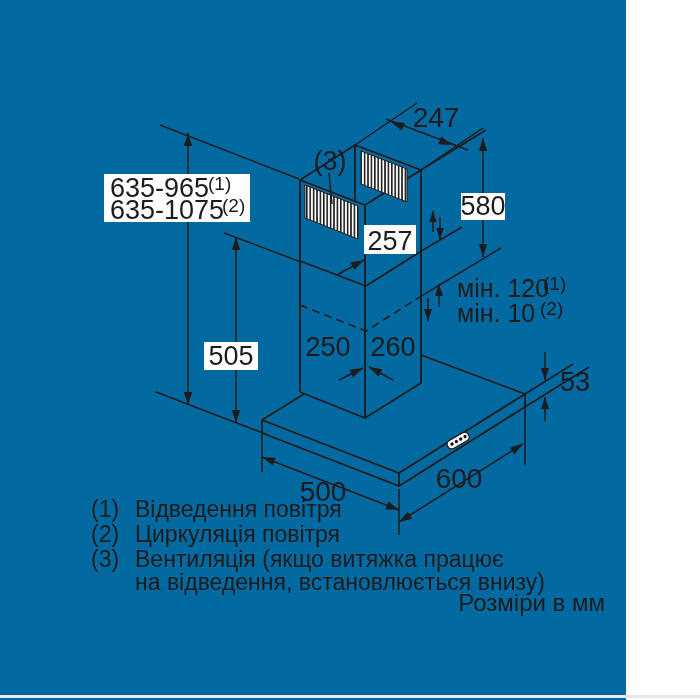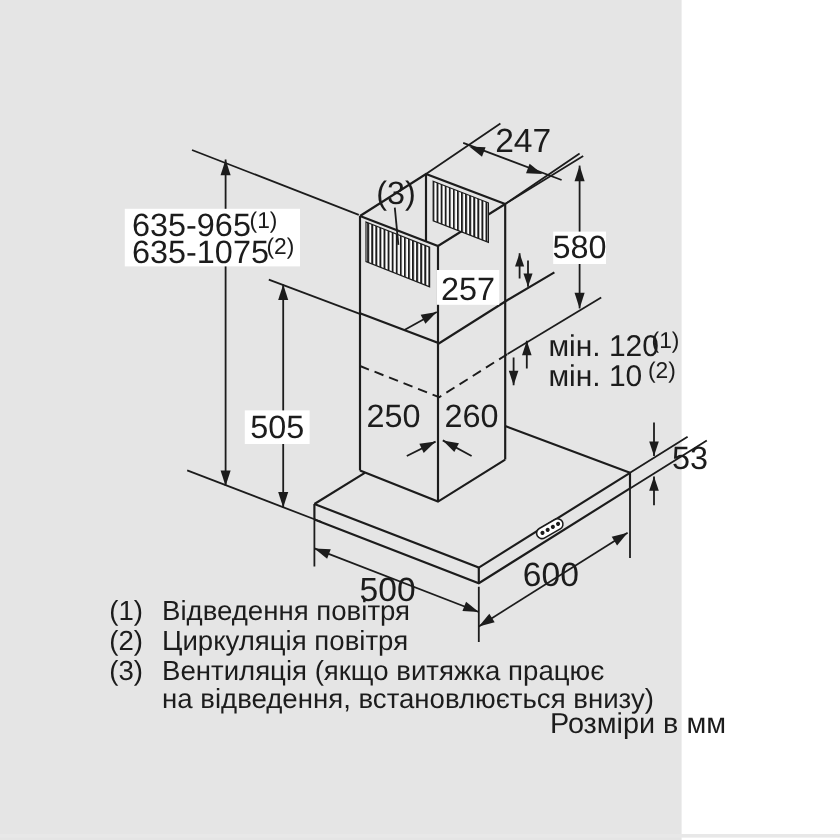--- a/index.html
+++ b/index.html
@@ -1,16 +1,16 @@
 <!DOCTYPE html>
 <html><head>
 <meta charset="utf-8">
 <style>
   html,body{margin:0;padding:0;background:#ffffff;width:700px;height:700px;overflow:hidden;}
-  .stage{position:relative;width:568px;height:700px;background:#e5e5e5;}
+  .stage{position:relative;width:626px;height:700px;background:#0369a1;}
   svg{position:absolute;left:0;top:0;}
   svg text{font-family:"Liberation Sans","DejaVu Sans",sans-serif;fill:#1c1c1c;}
   .obj{stroke:#1c1c1c;stroke-width:1.8;fill:none;stroke-linejoin:miter;}
   .dim{stroke:#1c1c1c;stroke-width:1.5;fill:none;}
   .dash{stroke:#1c1c1c;stroke-width:1.6;fill:none;stroke-dasharray:8 5;}
   .ah{fill:#1c1c1c;stroke:none;}
   .bg{fill:#ffffff;stroke:none;}
   .t28{font-size:28px;} .t27{font-size:27px;} .t25{font-size:25px;}
   .t19{font-size:19px;} .t23{font-size:23px;} .t24{font-size:24px;}
   .mid{text-anchor:middle;} .end{text-anchor:end;}

